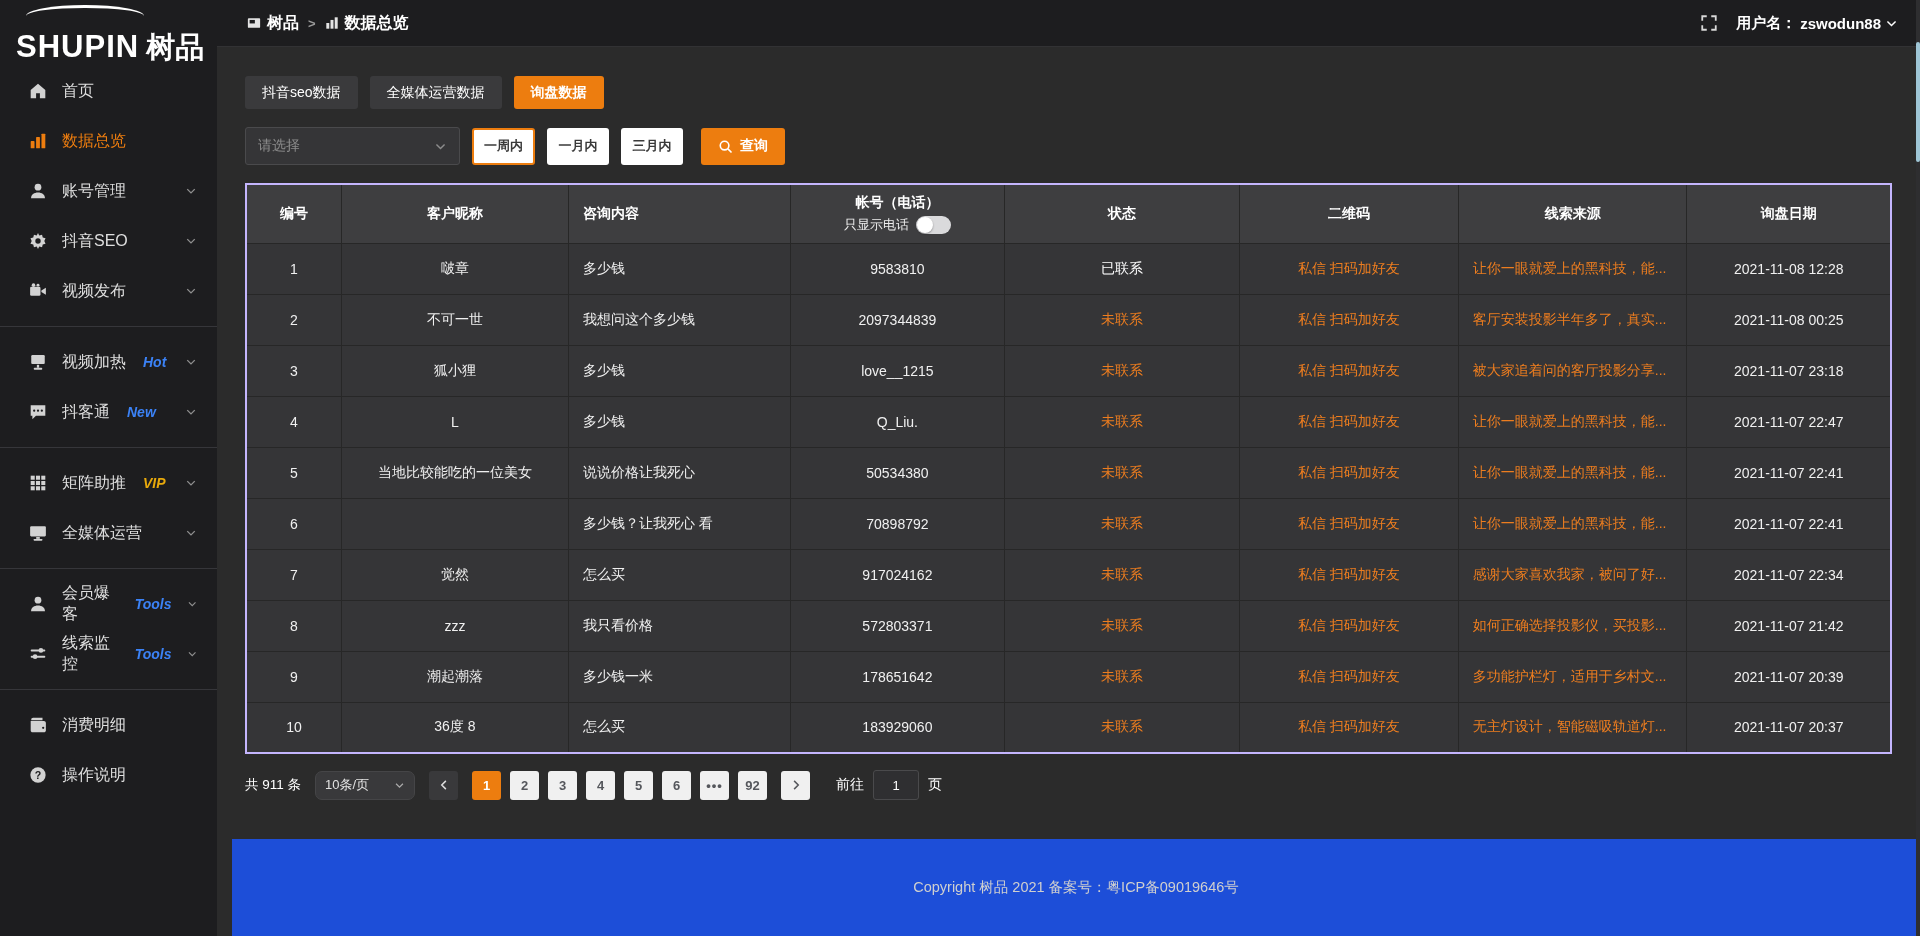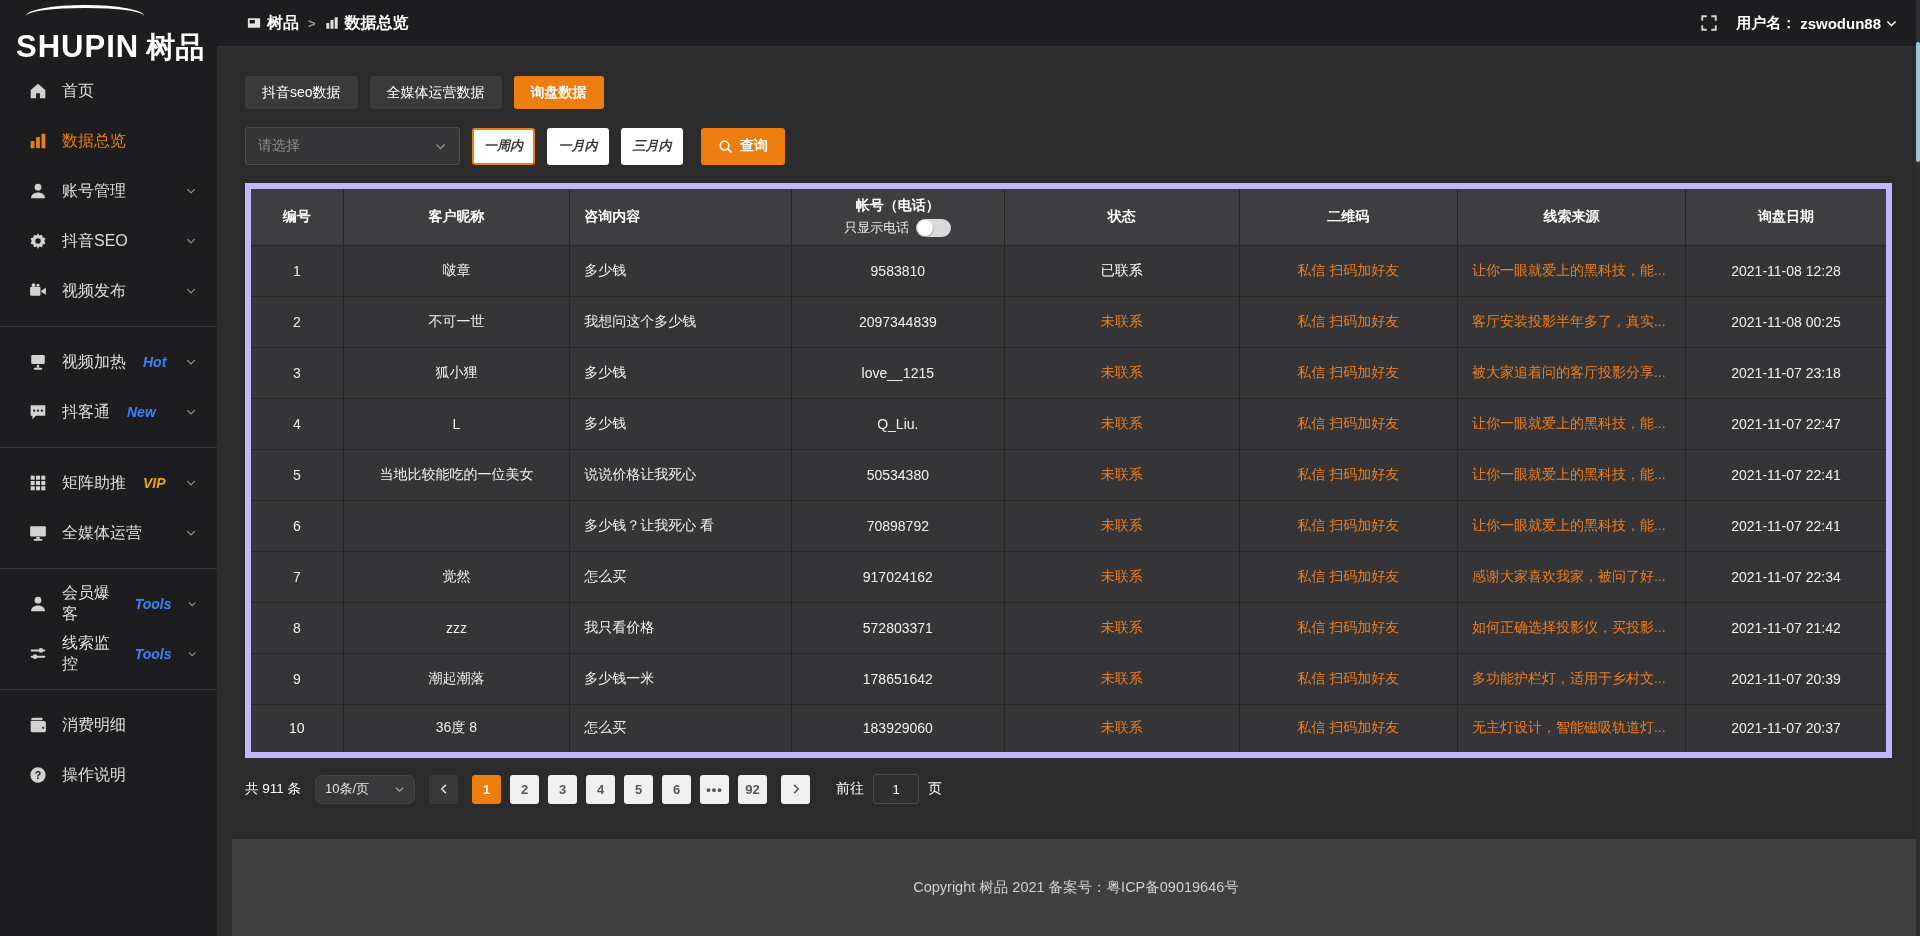--- a/index.html
+++ b/index.html
@@ -58,32 +58,32 @@
   .tab.active { background:#ED7D0F; font-weight:bold;text-align:right; }
 
   .filters { display:flex; gap:12px; margin-top:18px; align-items:center; }
   .select {
     width:215px; height:38px; background:#353537; border:1px solid #4A4A4C; border-radius:3px;
     display:flex; align-items:center; justify-content:space-between; padding:0 12px;
     font-size:14px; color:#8C8C8C; cursor:pointer;
   }
   .range-btn {
     min-width:62px; height:37px; background:#FFF; color:#3A3A3A; border:none; border-radius:3px;
-    font-size:13px; font-weight:bold; cursor:pointer; padding:0 10px; font-family:inherit;font-style:italic;
+    font-size:13px; font-weight:bold; cursor:pointer; padding:0 10px; font-family:inherit;
   }
   .range-btn.selected { border:2px solid #ED7D0F; }
   .search-btn {
     height:37px; padding:0 17px; margin-left:6px; background:#ED7D0F; color:#FFF; border:none; border-radius:3px;
     font-size:14px; font-weight:bold; display:flex; align-items:center; gap:7px; cursor:pointer; font-family:inherit;
   }
 
   
   table.data {
     margin-top:18px; width:100%; border-collapse:collapse; table-layout:fixed;
-    border:6px solid #c4b5fd; font-size:14px;
+    border:2px solid #c4b5fd; font-size:14px;
   }
   table.data th, table.data td { border:1px solid #272727; overflow:hidden; white-space:nowrap; }
   table.data th { background:#3E3E40; color:#FFF; font-weight:bold; height:59px; padding:0 14px; }
   table.data td { background:#353537; color:#F0F0F0; height:51px; padding:0 14px; }
   .c-center { text-align:center; }
   .c-left { text-align:left; }
   .th-flex { display:flex; flex-direction:column; align-items:center; gap:5px; line-height:1.2; }
   .toggle-row { display:flex; align-items:center; gap:7px; font-size:13px; font-weight:normal; color:#EDEDED; }
   .toggle { width:35px; height:18px; border-radius:9px; background:#DADADC; position:relative; cursor:pointer; flex:none; }
   .toggle::after {
@@ -116,21 +116,21 @@
   .nav-btn.prev { background:#39393B; color:#DDD; }
   .nav-btn.next { background:#F0F0F0; color:#55575C; }
   .goto { display:flex; align-items:center; gap:9px; margin-left:12px; }
   .goto input {
     width:46px; height:30px; background:#2F2F31; border:1px solid #4A4A4C; border-radius:3px;
     color:#FFF; font-size:13px; text-align:center; font-family:inherit;
   }
 
   
   .footer {
-    position:absolute; left:232px; right:0; bottom:0; height:97px; background:#404040;
+    position:absolute; left:232px; right:0; bottom:0; height:97px; background:#1d4ed8;
     display:flex; align-items:center; justify-content:center; font-size:14.5px; color:#CFCFCF;
   }
 
   
   .scrollbar { position:absolute; right:0; top:0; bottom:0; width:4px; background:#2E2E30; z-index:9; }
   .scroll-thumb { position:absolute; right:0; top:42px; width:4px; height:120px; background:#9FC6D6; border-radius:2px; }
 </style>
 </head>
 <body>
 

